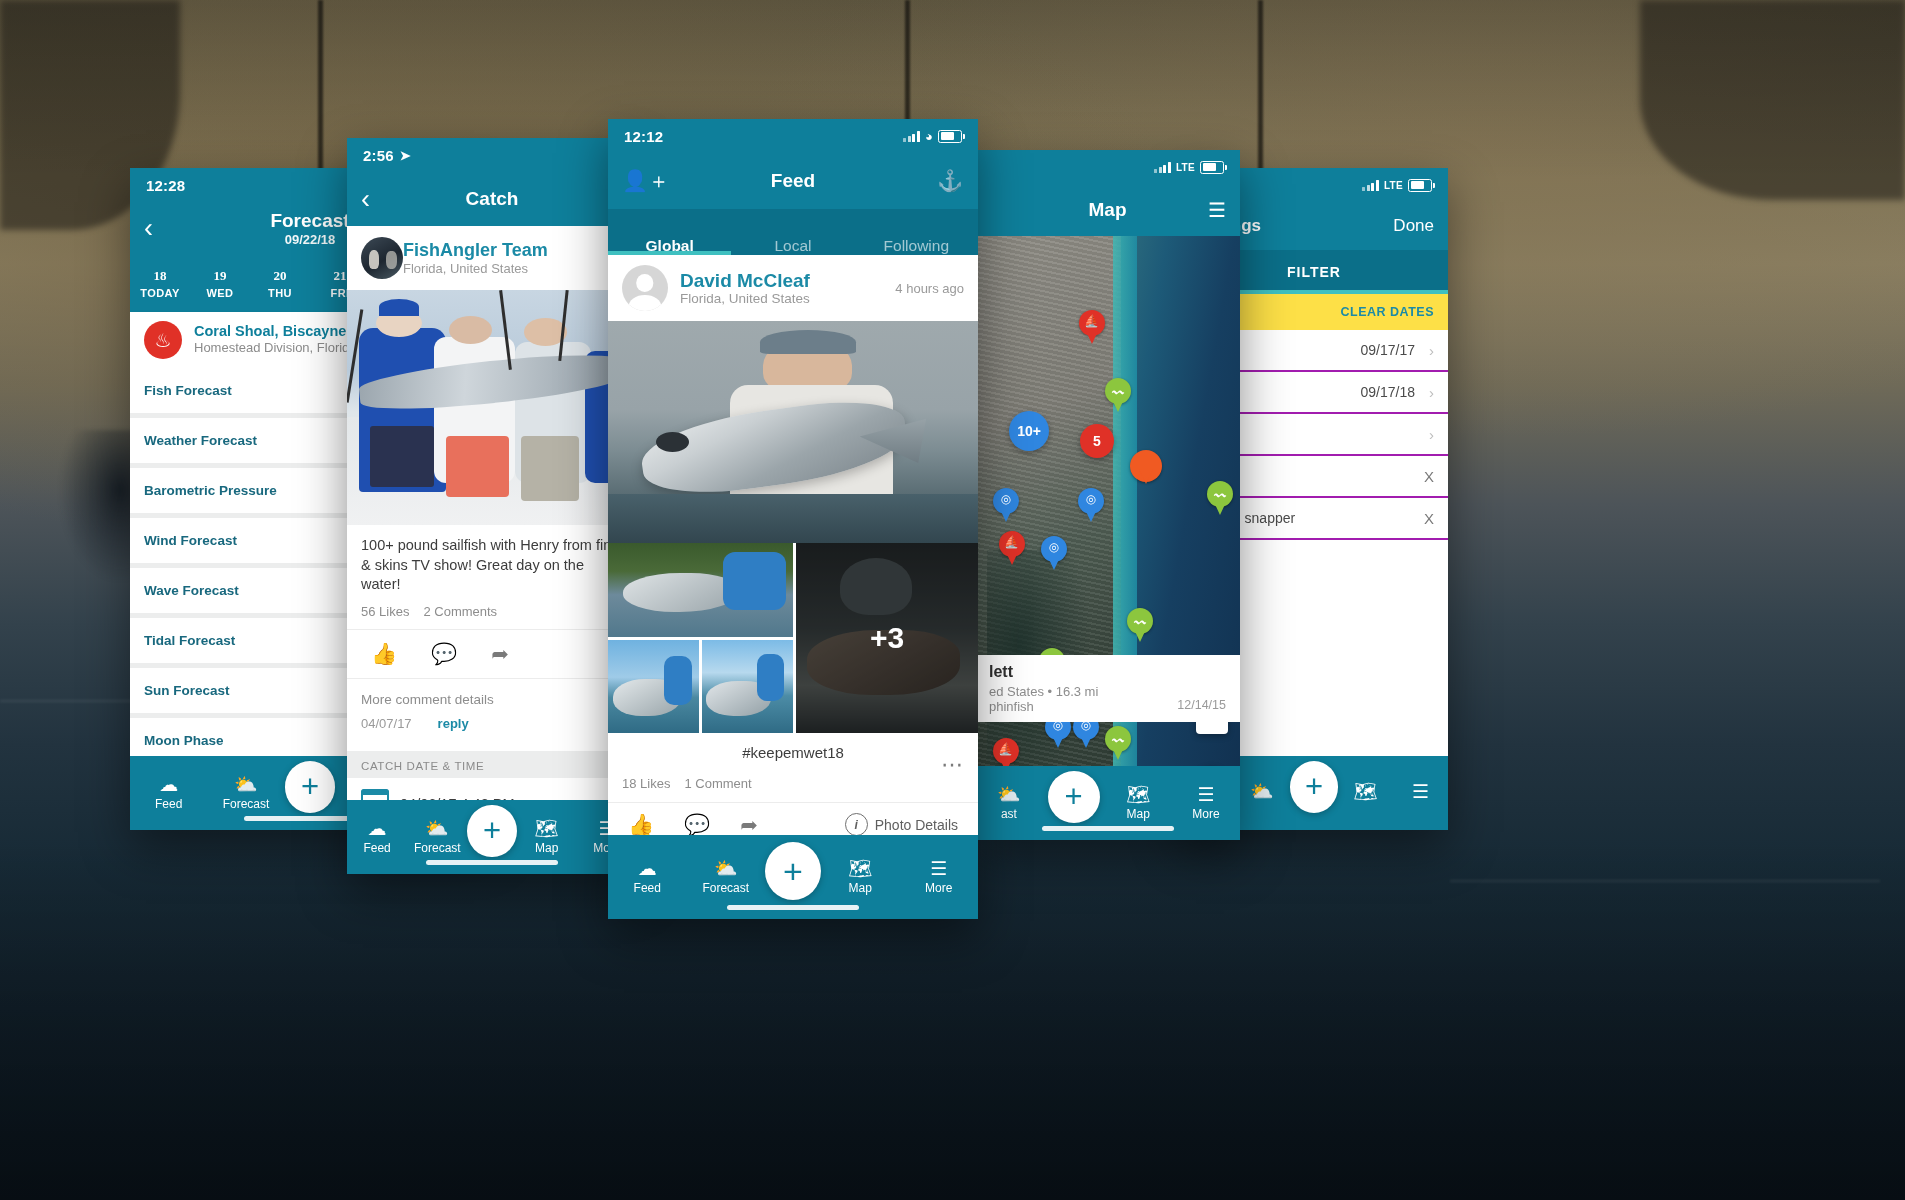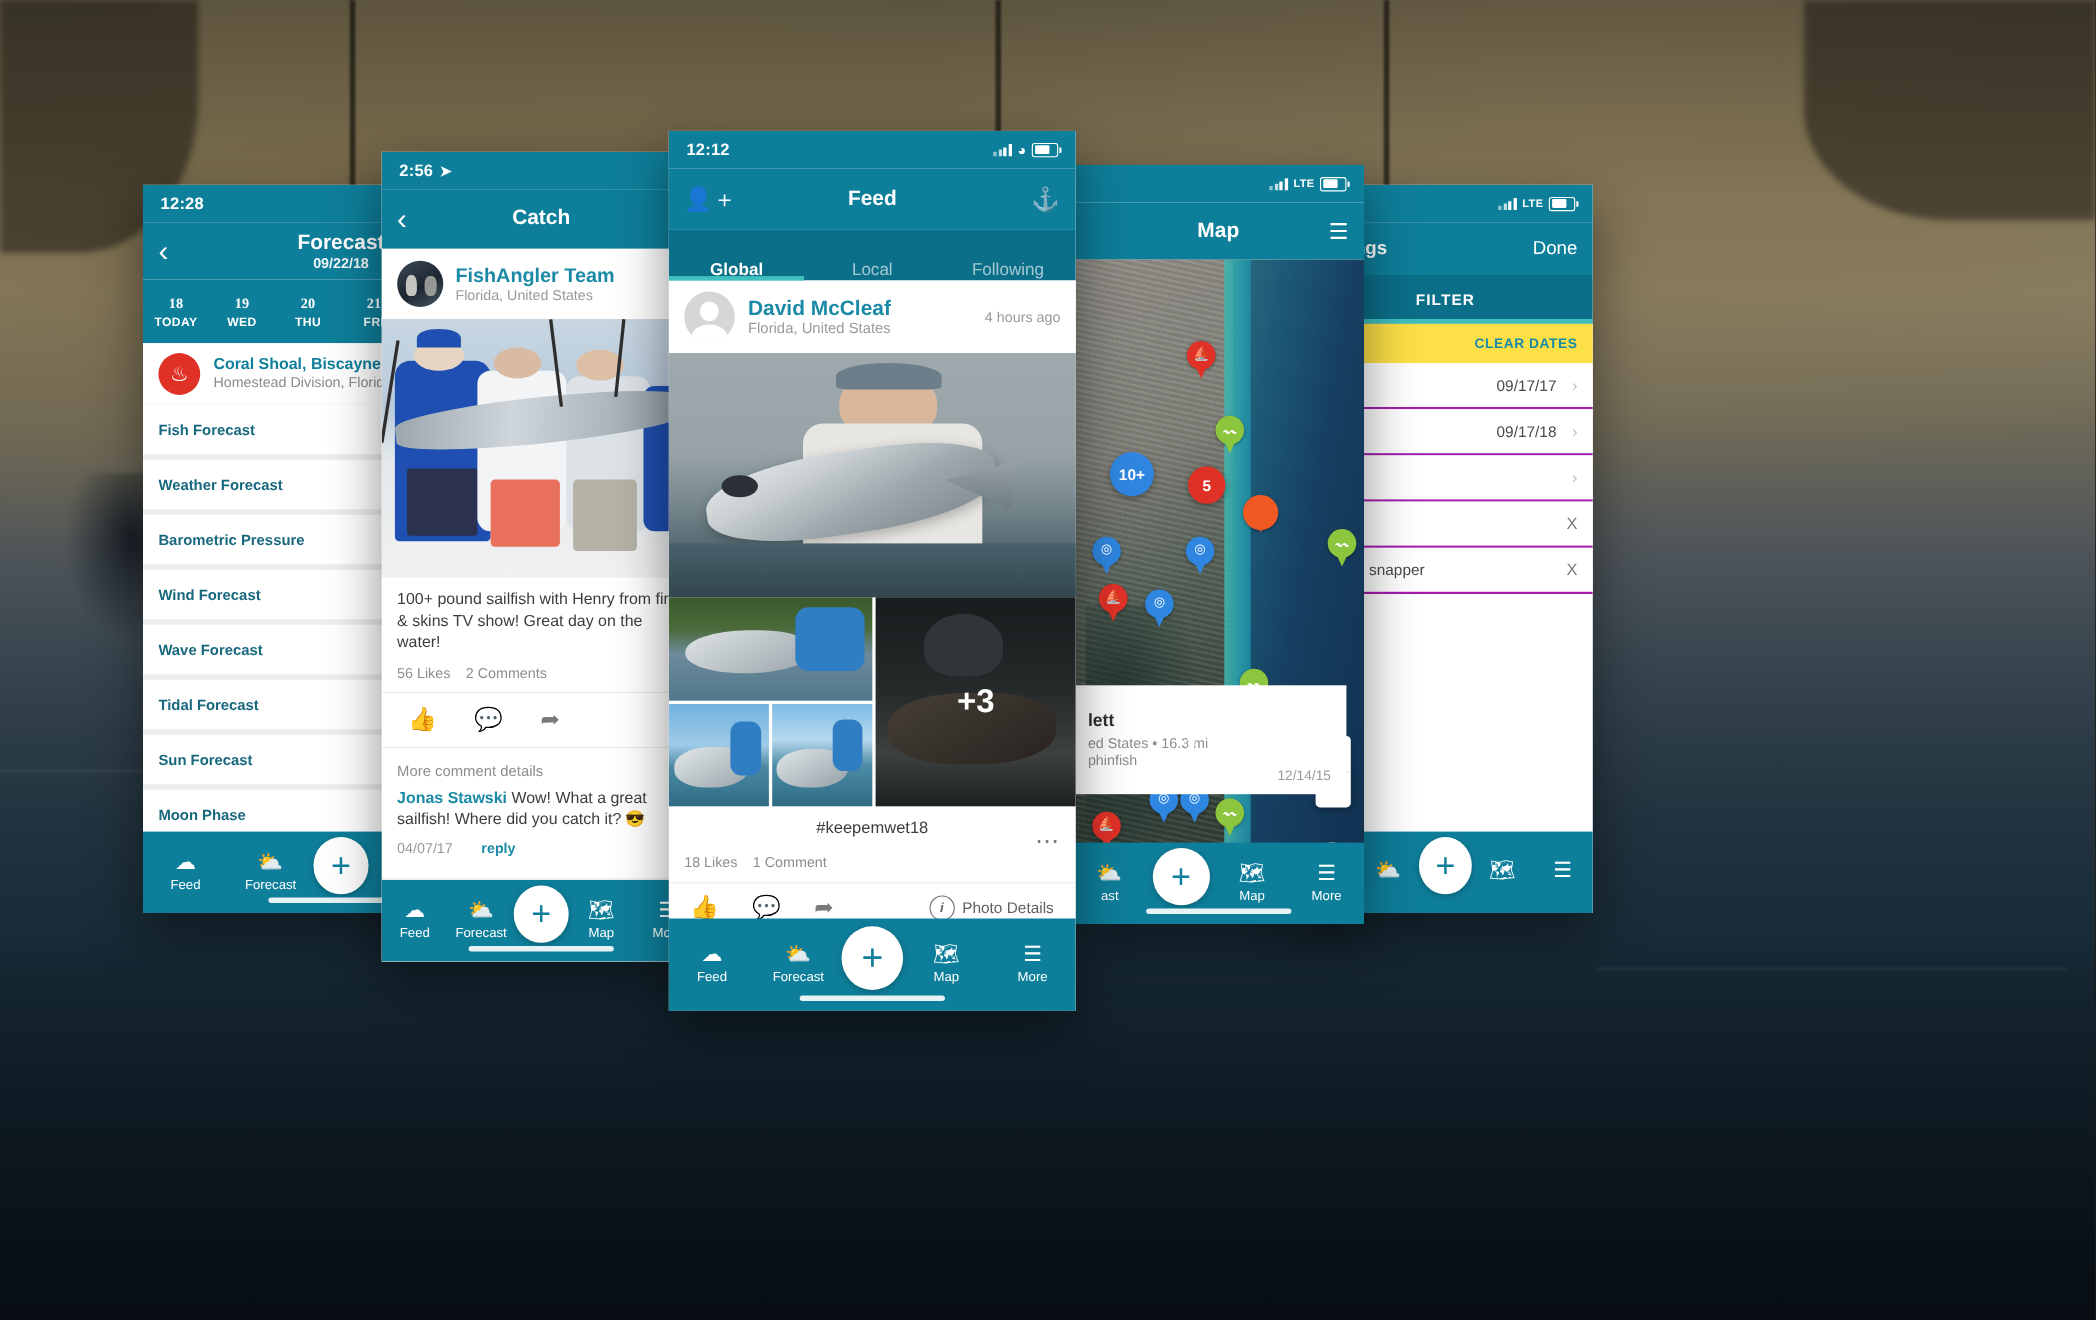--- a/index.html
+++ b/index.html
@@ -109,21 +109,21 @@
   #p1 .frow{
     background:#fff;height:45px;margin-bottom:5px;display:flex;align-items:center;
     padding:0 14px;color:#18687e;font-size:13.5px;font-weight:bold;
   }
   #p1 .frow .val{margin-left:auto;display:flex;align-items:center;gap:7px;font-size:15px;color:#18687e;}
   #p1 .ic-weather{font-size:19px;color:#1b7f9b;}
 
   
   #p2{left:347px;top:138px;width:290px;height:736px;}
   #p2 .navbar{height:54px;}
-  #p2 .poster{display:flex;align-items:center;gap:11px;padding:11px 14px;background:#fff;}
+  #p2 .poster{display:flex;align-items:center;padding:11px 14px;background:#fff;}
   #p2 .avatar{
     width:42px;height:42px;border-radius:50%;flex:0 0 42px;overflow:hidden;
     background:linear-gradient(150deg,#3d4a56,#1d2630 55%,#4a5a63);
     position:relative;
   }
   #p2 .avatar::before{content:"";position:absolute;left:18%;top:30%;width:26%;height:46%;border-radius:40% 40% 30% 30%;background:rgba(226,222,214,.85);}
   #p2 .avatar::after{content:"";position:absolute;right:14%;top:34%;width:26%;height:42%;border-radius:40%;background:rgba(198,196,190,.7);}
   #p2 .poster .nm{color:#1b8aa6;font-size:18px;font-weight:bold;line-height:1.15;}
   #p2 .poster .sub{color:#9a9a9a;font-size:13px;}
   #p2 .hero{height:235px;position:relative;overflow:hidden;
@@ -200,21 +200,21 @@
   .pin .body{background:currentColor;box-shadow:0 1px 3px rgba(0,0,0,.4);}
   .pin .glyph{position:absolute;left:0;right:0;top:4px;text-align:center;color:#fff;font-size:12px;z-index:2;}
   .cluster{position:absolute;border-radius:50%;display:flex;align-items:center;justify-content:center;
     color:#fff;font-weight:bold;box-shadow:0 2px 6px rgba(0,0,0,.35);}
   .zoomctl{position:absolute;right:12px;bottom:106px;width:32px;background:#fff;border-radius:4px;
     box-shadow:0 2px 6px rgba(0,0,0,.3);}
   .zoomctl div{height:32px;display:flex;align-items:center;justify-content:center;font-size:21px;color:#444;}
   .zoomctl div+div{border-top:1px solid #e2e2e2;}
   .locbtn{position:absolute;right:12px;bottom:40px;width:34px;height:34px;border-radius:50%;background:#fff;
     display:flex;align-items:center;justify-content:center;color:#0e7f9b;font-size:17px;box-shadow:0 2px 6px rgba(0,0,0,.3);}
-  #p4 .card{position:absolute;left:0;right:16px;bottom:118px;background:#fff;padding:24px 14px;}
+  #p4 .card{position:absolute;left:0;right:0;bottom:118px;background:#fff;padding:8px 14px;}
   #p4 .card .ttl{color:#2f2f2f;font-size:16px;font-weight:bold;}
   #p4 .card .sub{color:#8d8d8d;font-size:13px;margin-top:3px;}
   #p4 .card .sub2{color:#8d8d8d;font-size:13px;}
   #p4 .card .date{position:absolute;right:14px;bottom:10px;color:#9a9a9a;font-size:12.5px;}
   #p4 .tabbar{height:74px;}
 
   
   #p5{left:1180px;top:168px;width:268px;height:662px;}
   #p5 .navbar{height:48px;justify-content:space-between;font-size:16px;}
   #p5 .filterbar{height:44px;background:#0b6f89;color:#fff;display:flex;align-items:center;justify-content:center;
@@ -566,21 +566,20 @@
     <span>56 Likes</span>
     <span>2 Comments</span>
   </div>
   <div class="actions">
     <span>👍</span>
     <span>💬</span>
     <span>➦</span>
   </div>
   <div class="cmts">
     <div class="more">More comment details</div>
-    <div class="ctxt"><b>Jonas Stawski</b><span> Wow! What a great sailfish! Where did you catch it? 😎</span></div>
     <div class="crow">
       <span>04/07/17</span>
       <span class="rep">reply</span>
     </div>
   </div>
   <div class="sect">CATCH DATE &amp; TIME</div>
   <div class="dtrow">
     <div class="calicon">25</div>
     <span>04/06/17 4:48 PM</span>
   </div>

